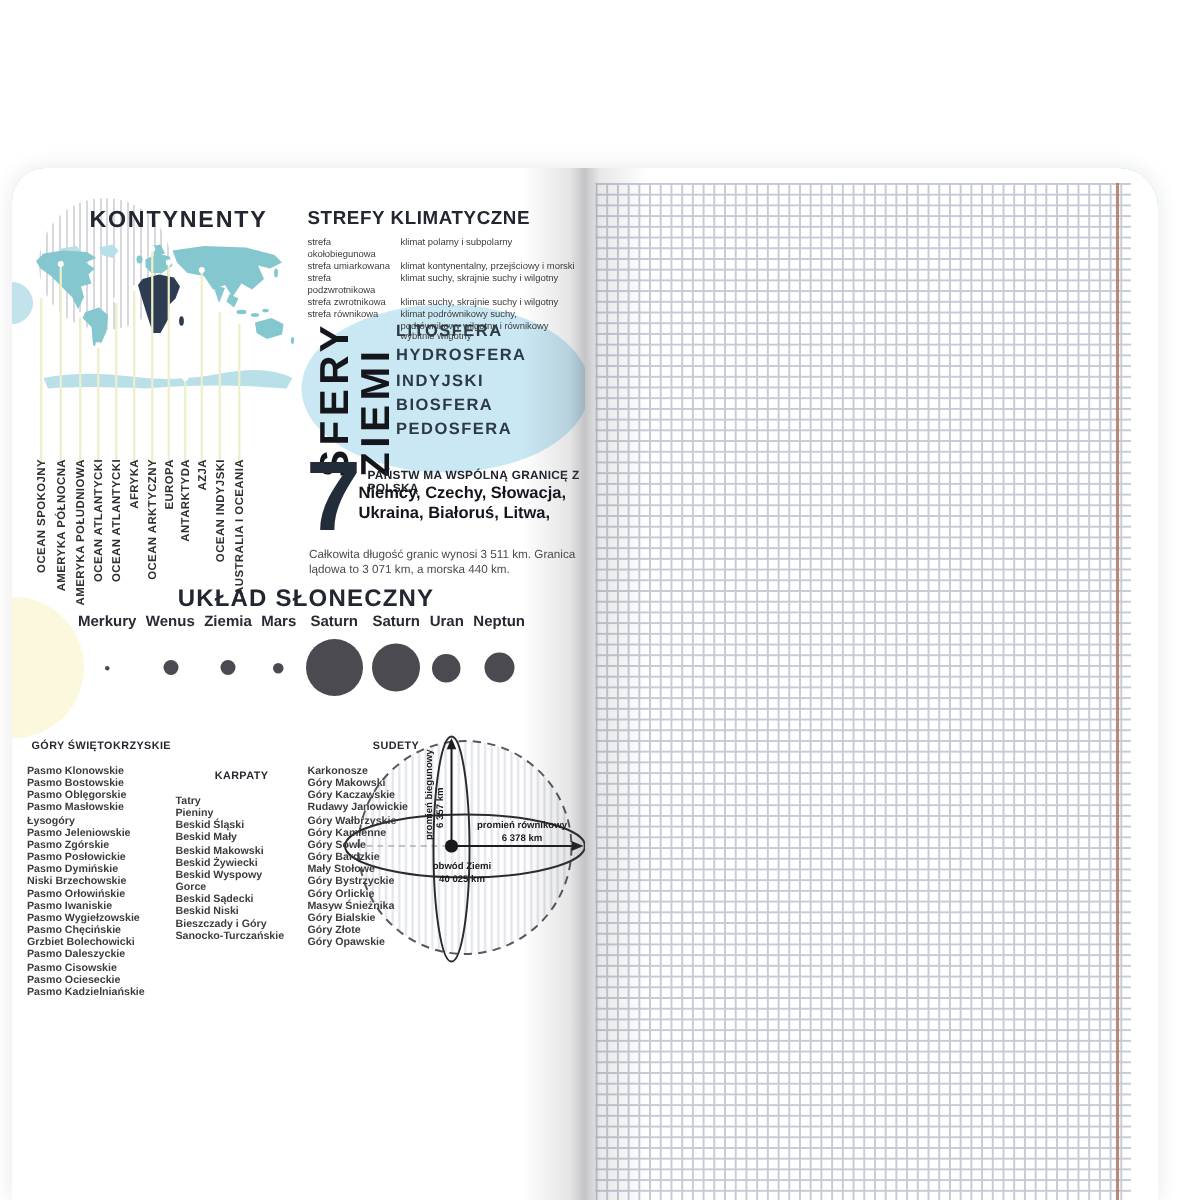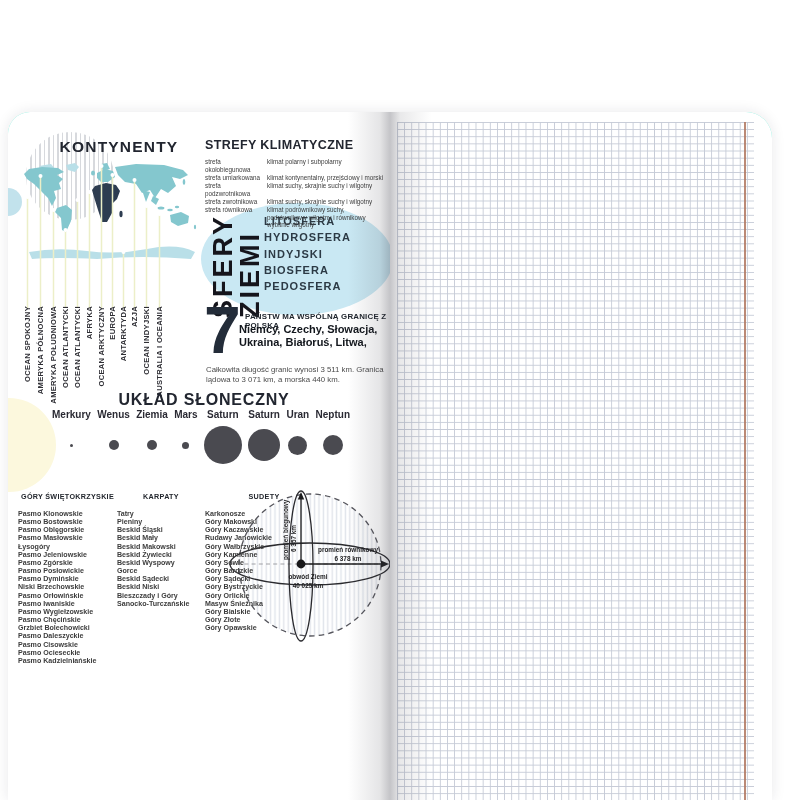--- a/index.html
+++ b/index.html
@@ -64,21 +64,21 @@
   .pname{font-size:10px;font-weight:600;color:#2a2a33;margin-bottom:2px;white-space:nowrap;}
   .pdotw{height:46px;display:flex;align-items:center;justify-content:center;}
   .pdot{background:#4a4a50;border-radius:50%;}
 
   
   .mts-title{position:absolute;left:10px;top:357px;margin:0;font-size:11px;font-weight:800;
     letter-spacing:.4px;color:#23272e;z-index:3;}
   #mts-cols{position:absolute;left:10px;top:380px;display:flex;z-index:3;}
   .mcol{flex:0 0 auto;}
   .mcol:nth-child(1){width:99px;}
-  .mcol:nth-child(2){width:88px;}
+  .mcol:nth-child(2){width:88px;margin-top:20px;}
   .mcol:nth-child(3){width:118px;}
   .mcol h3{margin:0 0 9px 0;font-size:7.2px;font-weight:800;letter-spacing:.3px;color:#23272e;text-align:center;}
   .mitem{font-size:7.1px;line-height:8.15px;color:#3c3c3c;font-weight:bold;}
 
   
   #earth{position:absolute;left:212px;top:366px;z-index:2;}
   .et{font-size:6.4px;font-weight:700;fill:#1c1c1e;font-family:"Liberation Sans",sans-serif;}
   .mid{text-anchor:middle;}
 
   
@@ -313,21 +313,21 @@
           <div class="mcol">
             <h3>SUDETY</h3>
             <div class="mitem">Karkonosze</div>
             <div class="mitem">Góry Makowski</div>
             <div class="mitem">Góry Kaczawskie</div>
             <div class="mitem">Rudawy Janowickie</div>
             <div class="mitem">Góry Wałbrzyskie</div>
             <div class="mitem">Góry Kamienne</div>
             <div class="mitem">Góry Sowie</div>
             <div class="mitem">Góry Bardzkie</div>
-            <div class="mitem">Góry Sądecki</div>
+            <div class="mitem">Mały Stołowe</div>
             <div class="mitem">Góry Bystrzyckie</div>
             <div class="mitem">Góry Orlickie</div>
             <div class="mitem">Masyw Śnieżnika</div>
             <div class="mitem">Góry Bialskie</div>
             <div class="mitem">Góry Złote</div>
             <div class="mitem">Góry Opawskie</div>
           </div>
         </div>
 
       <svg id="earth" width="176" height="190" viewBox="0 0 176 190">

